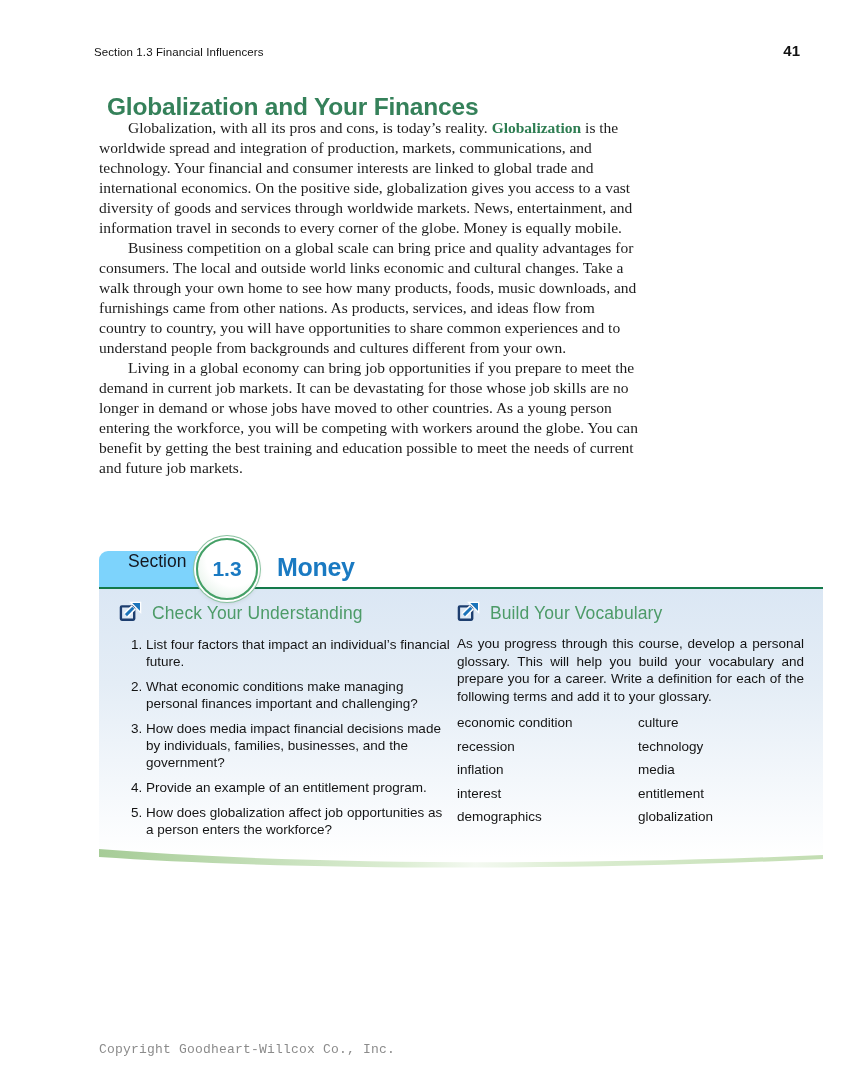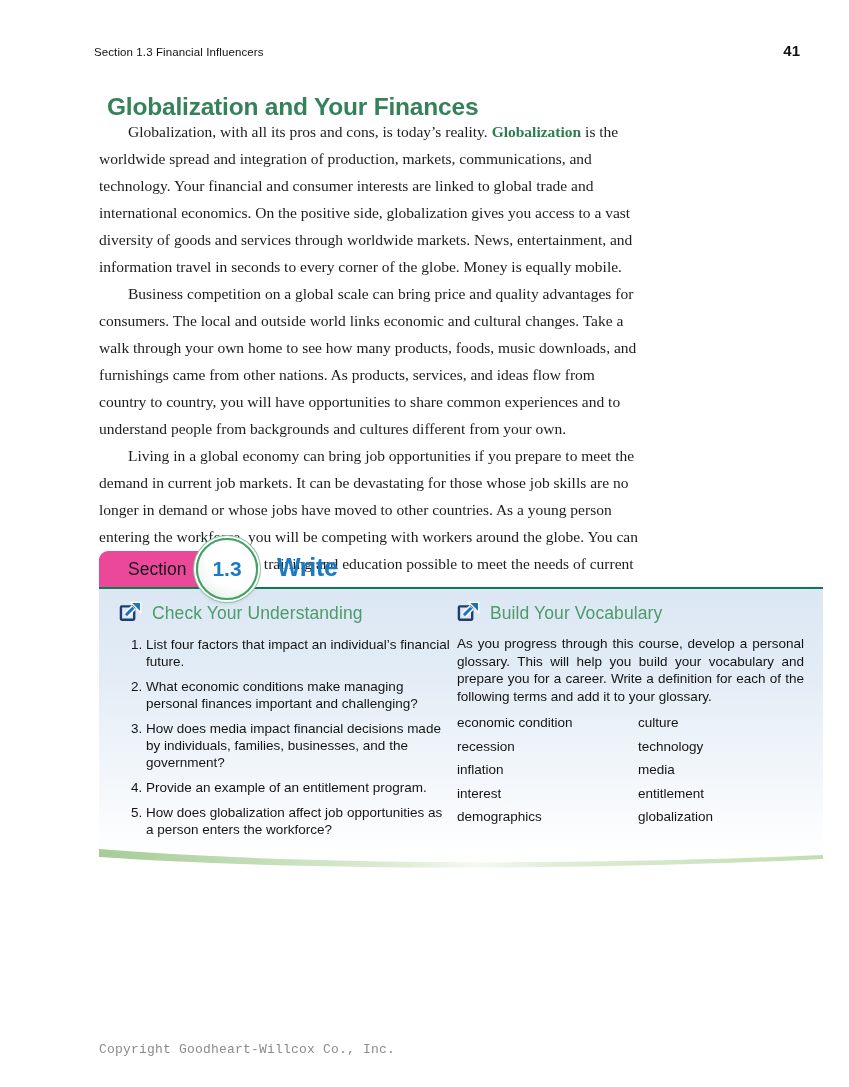--- a/index.html
+++ b/index.html
@@ -19,35 +19,35 @@
   .running-head .page-number{font-size:15px;font-weight:bold;color:#121212;}
   
   .page-title{
     position:absolute;top:77px;left:99px;
     font-size:24.5px;font-weight:bold;color:#35815a;letter-spacing:-.2px;margin-left:8px;
   }
   
   .body-copy{
     position:absolute;top:118px;left:99px;width:541px;
     font-family:"Liberation Serif",serif;
-    font-size:15.5px;line-height:27px;color:#1c1c1c;
+    font-size:15.5px;line-height:20px;color:#1c1c1c;
   }
   .body-copy p{margin:0;text-indent:29px;}
   .key-term{color:#2e7d52;font-weight:bold;}
   
   .review-box{position:absolute;top:538px;left:99px;width:724px;height:334px;}
   .review-content{
     position:absolute;top:51px;left:0;right:0;bottom:14px;
     background:linear-gradient(180deg,#dbe7f4 0%,#e4edf6 35%,#f6f9fc 78%,#ffffff 100%);
   }
   .review-rule{position:absolute;top:49px;left:0;right:0;height:2px;background:#14794a;}
   .section-tab{
     position:absolute;top:13px;left:0;width:152px;height:36px;
-    background:#ec4899;border-radius:9px 9px 0 0;
-    display:flex;align-items:center;padding-left:29px;box-sizing:border-box;
+    background:#7dd3fc;border-radius:9px 9px 0 0;
+    display:flex;align-items:flex-start;padding-left:29px;box-sizing:border-box;
     font-size:17.5px;color:#14161f;
   }
   .badge{
     position:absolute;top:0;left:97px;width:58px;height:58px;border-radius:50%;
     background:radial-gradient(circle at 62% 32%,#ffffff 52%,#f1f8f3 70%,#cde6d5 100%);
     border:2px solid #44a066;
     box-shadow:0 0 0 2px #ffffff,0 0 0 3px #8bc3a1,0 2px 5px rgba(70,70,70,.28);
     display:flex;align-items:center;justify-content:center;
     font-size:21px;font-weight:bold;color:#1a7ac2;z-index:3;text-align:right;
   }
@@ -99,21 +99,21 @@
 
   <div class="review-box">
     <div class="review-content"></div>
     <div class="review-rule"></div>
     <div class="section-tab">
       <span>Section</span>
     </div>
     <div class="badge">
       <span>1.3</span>
     </div>
-    <div class="review-title">Write</div>
+    <div class="review-title">Money</div>
 
     <div class="col col-vocab">
       <div class="col-heading">
         <span>
           <svg width="24" height="22" viewBox="0 0 26 24">
             <rect x="2" y="7" width="14.5" height="14.5" rx="1" fill="none" stroke="#1d3e6f" stroke-width="2.6"></rect>
             <path d="M7.5 16.5 L16 8" stroke="#ffffff" stroke-width="6.5" fill="none"></path>
             <path d="M7.5 16.5 L15.5 8.5" stroke="#1b74ba" stroke-width="3.2" fill="none"></path>
             <path d="M12.5 2.5 L23.5 2.5 L23.5 13.5 Z" fill="#1b74ba" stroke="#ffffff" stroke-width="1.4"></path>
           </svg>

